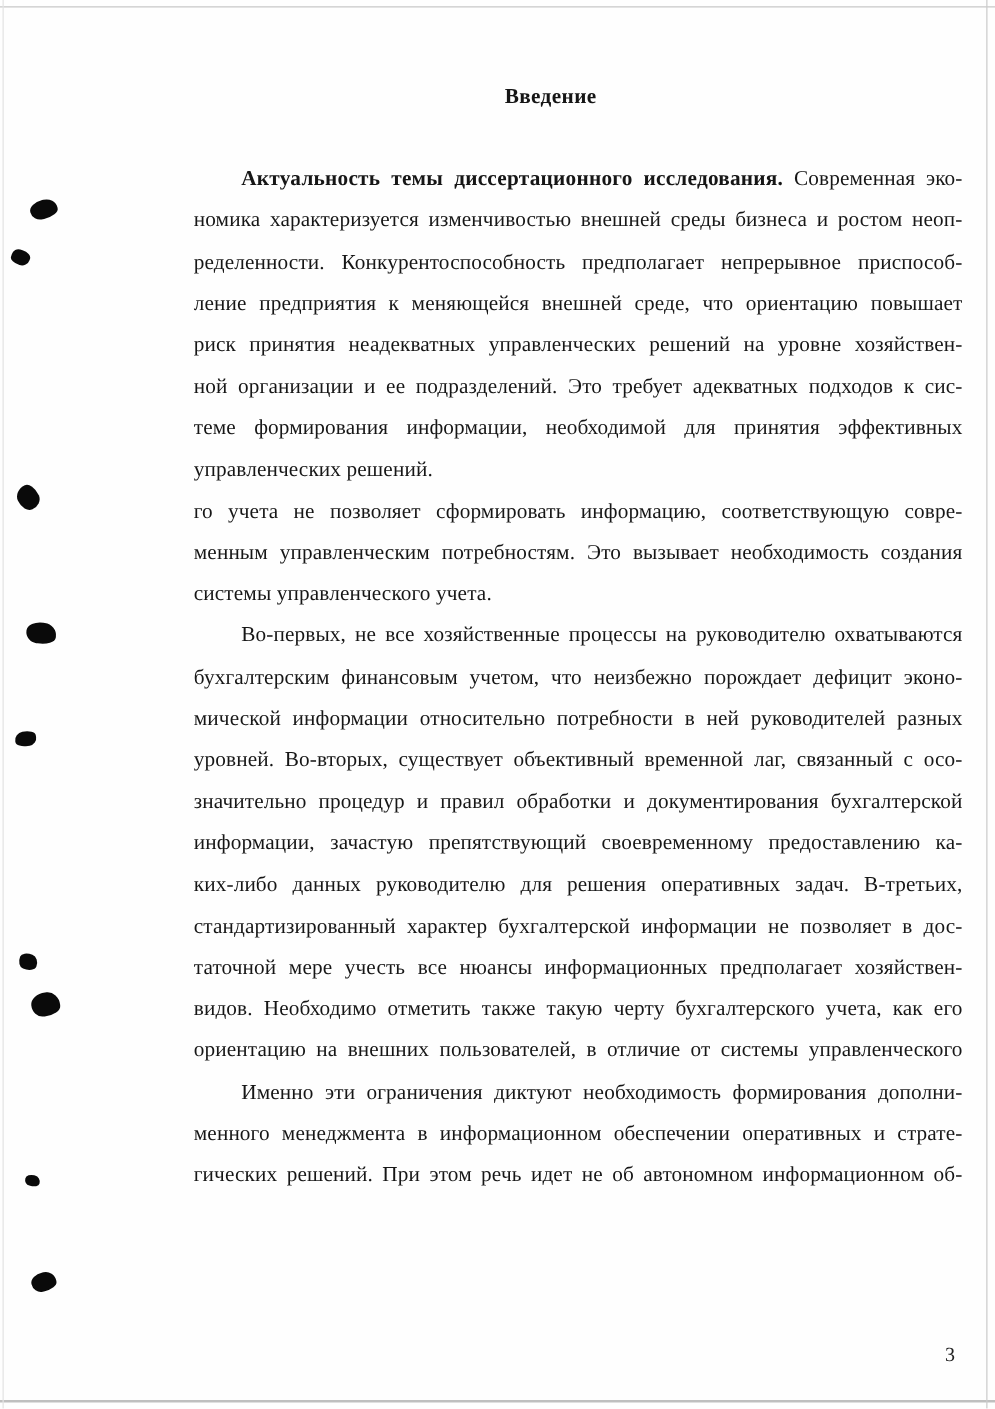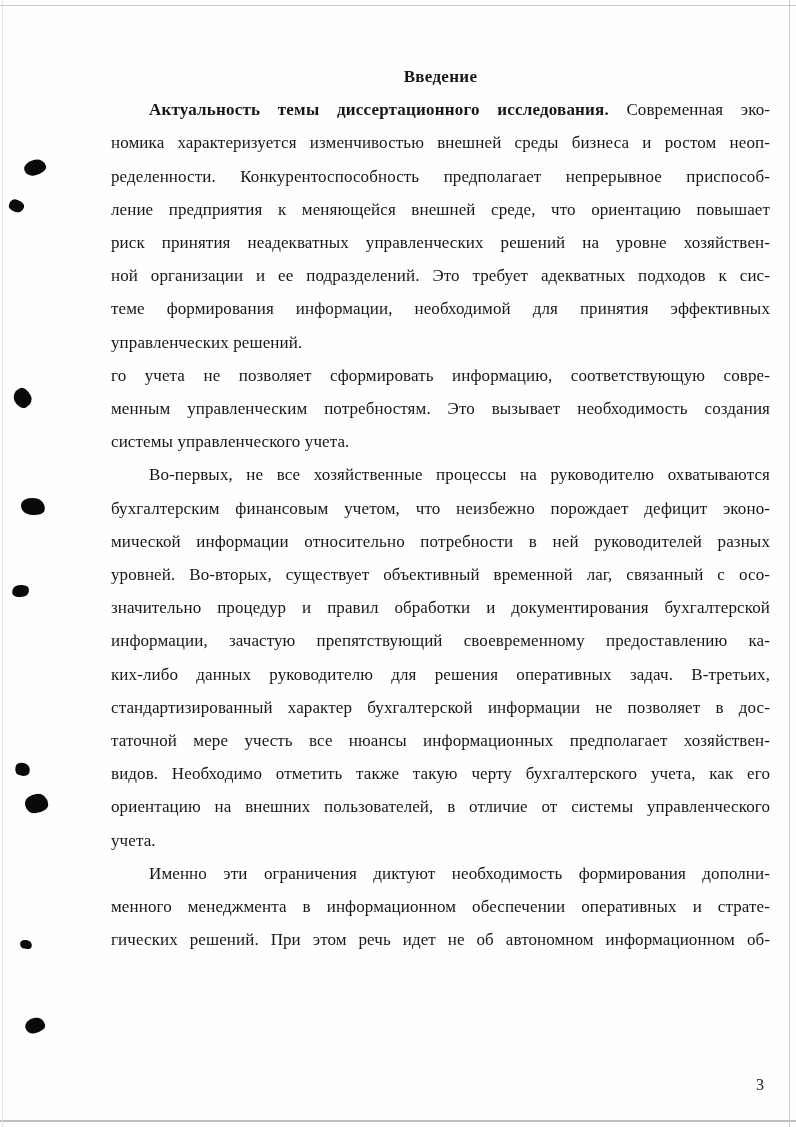--- a/index.html
+++ b/index.html
@@ -27,31 +27,33 @@
     position: absolute;
     top: 60px;
     left: 111px;
     width: 659px;
   }
   .title {
     font-weight: 700;
     font-size: 17px;
     line-height: 33.2px;
     text-align: center;
+    margin-bottom: 33px;
     letter-spacing: 0.3px;
   }
   .paragraph { margin: 0; }
   .line {
     font-size: 17px;
     line-height: 33.2px;
     text-align: justify;
     text-align-last: justify;
     -moz-text-align-last: justify;
     white-space: normal;
     letter-spacing: 0.1px;
+    margin-left: 44px;
   }
   .line.first { text-indent: 38px; }
   .line.lastline {
     text-align-last: left;
     -moz-text-align-last: left;
   }
   .line b { letter-spacing: 0.2px; }
 
   .page-number {
     position: absolute;
@@ -111,21 +113,20 @@
           <div class="line">бухгалтерским финансовым учетом, что неизбежно порождает дефицит эконо-</div>
           <div class="line">мической информации относительно потребности в ней руководителей разных</div>
           <div class="line">уровней. Во-вторых, существует объективный временной лаг, связанный с осо-</div>
           <div class="line">значительно процедур и правил обработки и документирования бухгалтерской</div>
           <div class="line">информации, зачастую препятствующий своевременному предоставлению ка-</div>
           <div class="line">ких-либо данных руководителю для решения оперативных задач. В-третьих,</div>
           <div class="line">стандартизированный характер бухгалтерской информации не позволяет в дос-</div>
           <div class="line">таточной мере учесть все нюансы информационных предполагает хозяйствен-</div>
           <div class="line">видов. Необходимо отметить также такую черту бухгалтерского учета, как его</div>
           <div class="line">ориентацию на внешних пользователей, в отличие от системы управленческого</div>
-          <div class="line lastline">учета.</div>
         </div>
         <div class="paragraph">
           <div class="line first">Именно эти ограничения диктуют необходимость формирования дополни-</div>
           <div class="line">менного менеджмента в информационном обеспечении оперативных и страте-</div>
           <div class="line">гических решений. При этом речь идет не об автономном информационном об-</div>
         </div>
       </div>
   </div>
 
   <div class="page-number">3</div>

